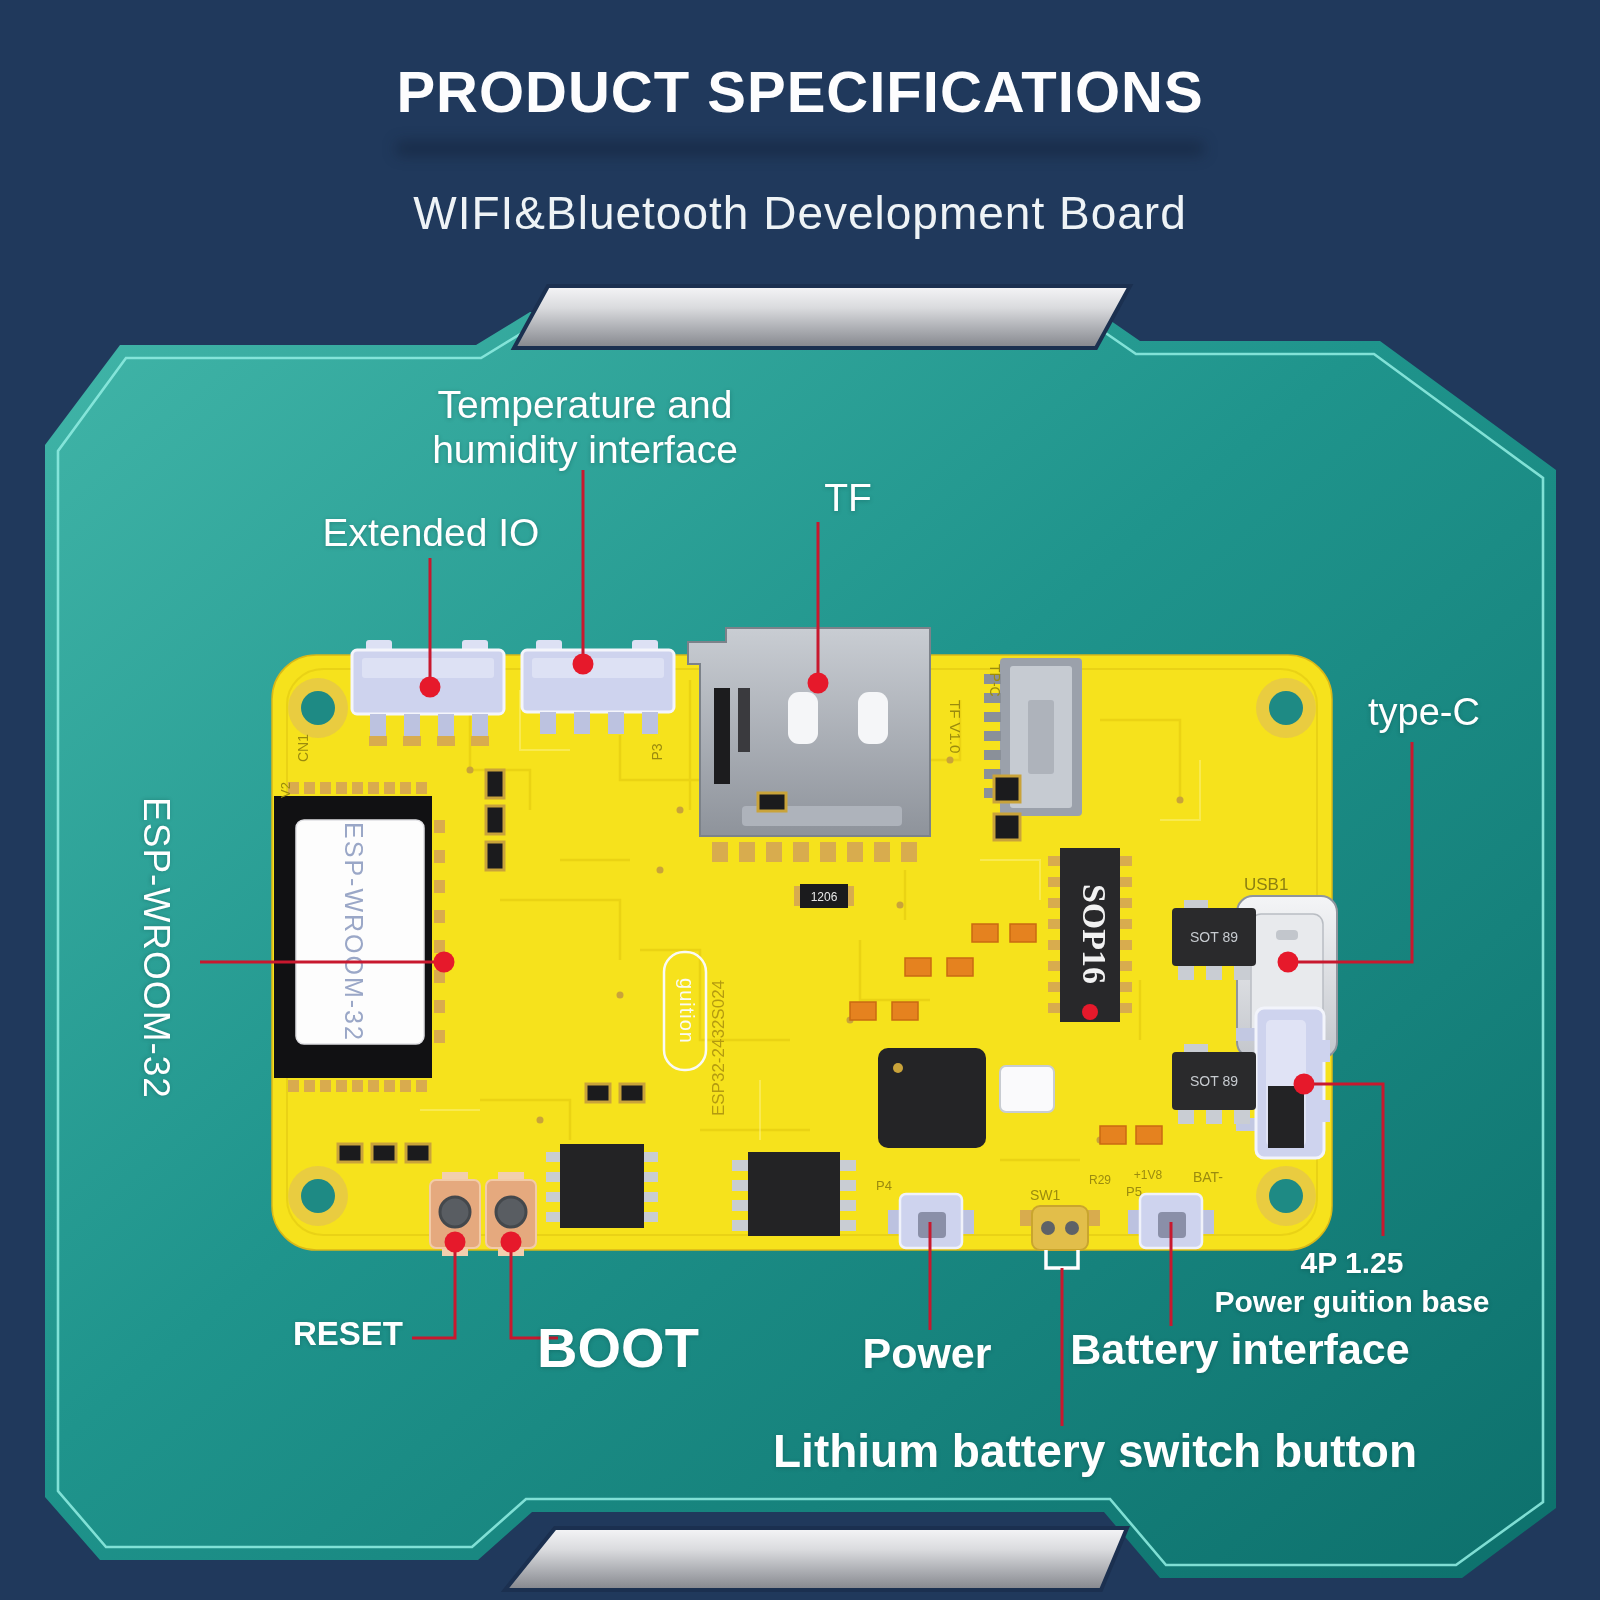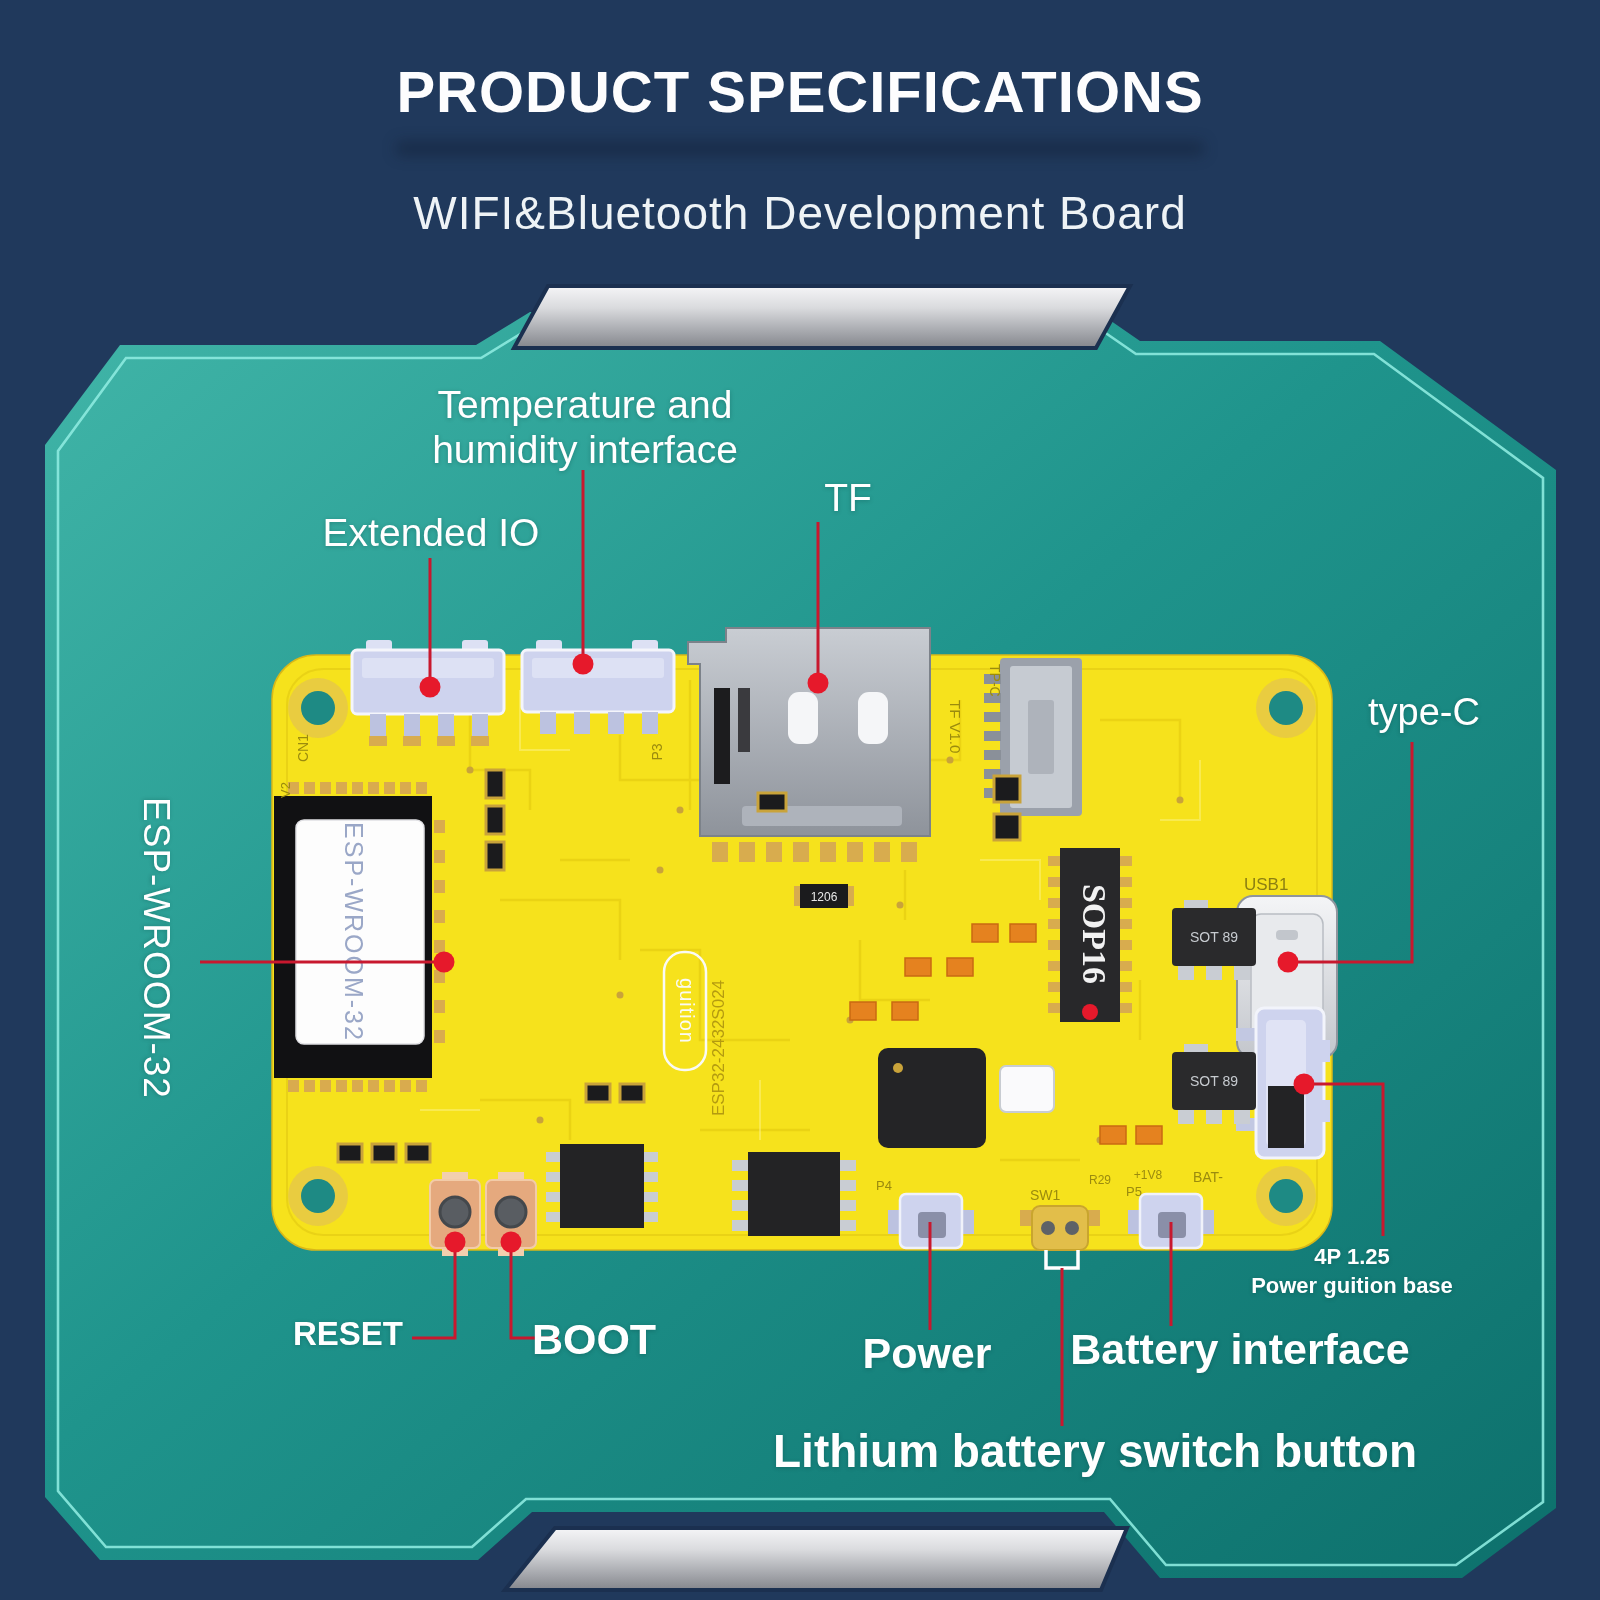--- a/index.html
+++ b/index.html
@@ -14,25 +14,25 @@
   #hdr-sub{position:absolute;z-index:3;left:800px;top:186px;transform:translateX(-50%);
        color:#eef3f6;font-size:46px;font-weight:400;letter-spacing:1px;white-space:nowrap;}
   #ghost{position:absolute;z-index:2;left:395px;top:141px;width:810px;height:15px;
        background:rgba(8,18,34,.32);border-radius:8px;filter:blur(7px);}
   #lbl-temp{left:585px;top:382px;font-size:39px;line-height:1.16;}
   #lbl-extio{left:431px;top:511px;font-size:39px;}
   #lbl-tf{left:817px;top:476px;font-size:39px;margin-left:31px;}
   #lbl-typec{left:1424px;top:691px;font-size:38px;text-align:center;}
   #lbl-esp{left:156px;top:948px;transform:translate(-50%,-50%) rotate(90deg);font-size:37px;letter-spacing:1px;}
   #lbl-reset{left:348px;top:1315px;font-size:33px;font-weight:600;}
-  #lbl-boot{left:594px;top:1315px;font-size:43px;font-weight:600;}
+  #lbl-boot{left:618px;top:1315px;font-size:56px;font-weight:600;}
   #lbl-speak{left:927px;top:1329px;font-size:43px;font-weight:600;}
   #lbl-battery{left:1240px;top:1325px;font-size:43px;font-weight:600;}
   #lbl-lithium{left:1095px;top:1424px;font-size:46px;font-weight:600;}
-  #lbl-power{left:1352px;top:1243px;font-size:22px;font-weight:600;line-height:1.3;}
+  #lbl-power{left:1352px;top:1243px;font-size:30px;font-weight:600;line-height:1.3;}
 </style>
 </head>
 <body>
 
 <div id="stage">
 
   <svg id="frame-svg" width="1600" height="1600" viewBox="0 0 1600 1600">
     <defs>
       <linearGradient id="tealg" x1="0" y1="0" x2="1" y2="1">
         <stop offset="0" stop-color="#41B5A8"></stop>

